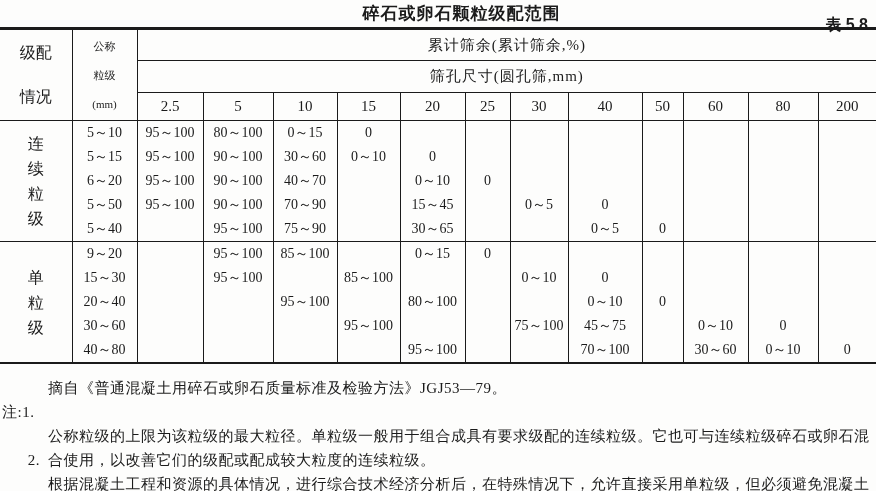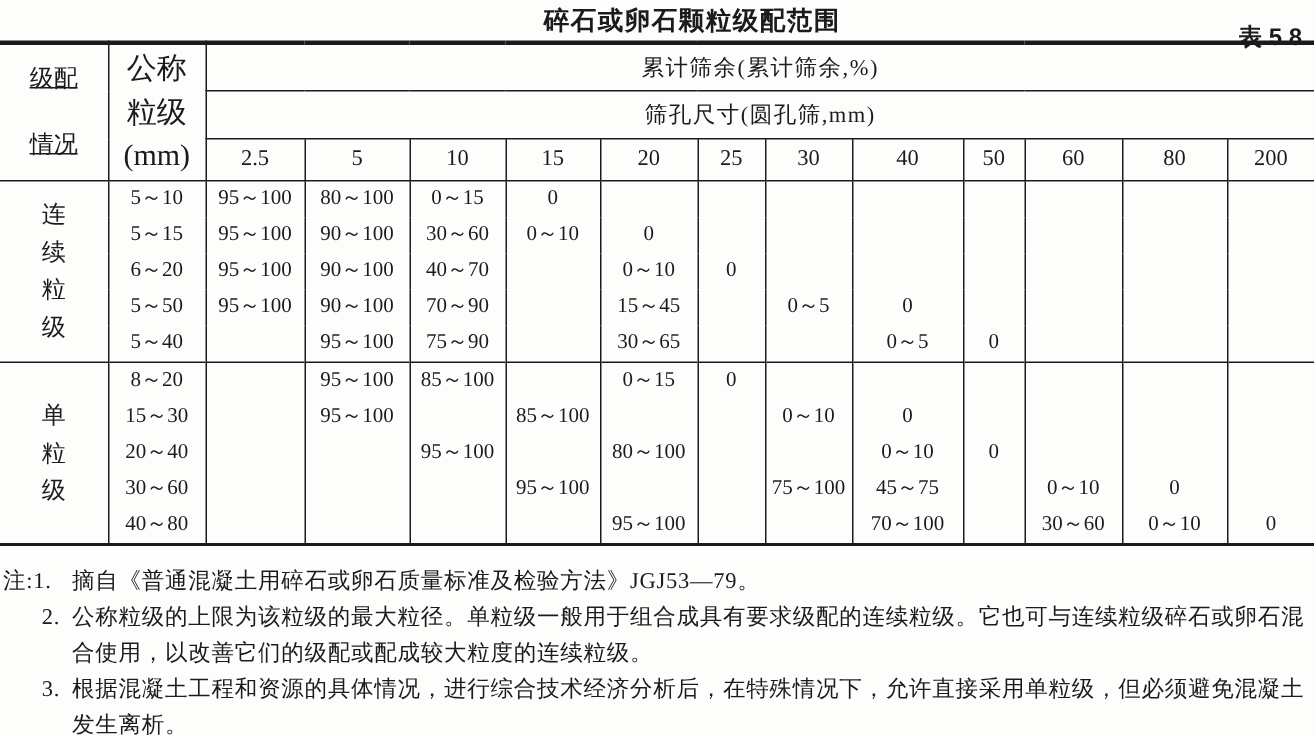--- a/index.html
+++ b/index.html
@@ -24,37 +24,37 @@
     width:876px;table-layout:fixed;border-collapse:collapse;
     border-top:3px solid #1b1b1b;border-bottom:2px solid #1b1b1b;
   }
   table.grad th, table.grad td{
     padding:0;text-align:center;vertical-align:middle;
     font-weight:normal;overflow:hidden;
   }
   thead th{border:1px solid #1b1b1b;font-size:15px;}
   thead th:first-child{border-left:none;}
   thead th:last-child{border-right:none;}
-  th.corner1{white-space:pre-line;line-height:44px;font-size:16px;text-decoration:underline;}
-  th.corner2{white-space:pre-line;line-height:29px;font-size:20px;}
+  th.corner1{white-space:pre-line;line-height:44px;font-size:16px;}
+  th.corner2{white-space:pre-line;line-height:29px;font-size:11px;}
   tr.hrow-a{height:32px;}
   tr.hrow-b{height:32px;}
   tr.hrow-c{height:28px;padding-left:29px;}
   th.span-h{font-size:15px;letter-spacing:1px;}
   tbody td{
     border:1px solid #1b1b1b;border-top:none;border-bottom:none;
     height:24px;font-size:14px;line-height:24px;
   }
   tbody td:last-child{border-right:none;}
   tbody tr.section-first td{border-top:1px solid #1b1b1b;}
   td.sec{border-left:none;white-space:pre-line;line-height:25px;font-size:16px;}
   td.size{font-size:14px;}
   .notes{margin-top:12px;padding-left:2px;font-size:15px;letter-spacing:0.5px;}
   .note-row{display:flex;align-items:flex-start;line-height:24px;}
-  .note-num{flex:0 0 46px;box-sizing:border-box;white-space:nowrap;}
+  .note-num{flex:0 0 46px;box-sizing:border-box;white-space:nowrap;margin-top:24px;}
   .note-num.sub{text-align:right;padding-right:8px;}
   .note-text{flex:1 1 auto;}
 </style>
 </head>
 <body>
 
 <div class="titlebar">
   <span class="title">碎石或卵石颗粒级配范围</span>
   <span class="table-no">表 5.8</span>
 </div>
@@ -180,21 +180,21 @@
         <td>0～5</td>
         <td>0</td>
         <td></td>
         <td></td>
         <td></td>
       </tr>
       <tr class="section-first">
         <td rowspan="5" class="sec">单
 粒
 级</td>
-        <td class="size">8～20</td>
+        <td class="size">9～20</td>
         <td></td>
         <td>95～100</td>
         <td>85～100</td>
         <td></td>
         <td>0～15</td>
         <td>0</td>
         <td></td>
         <td></td>
         <td></td>
         <td></td>

